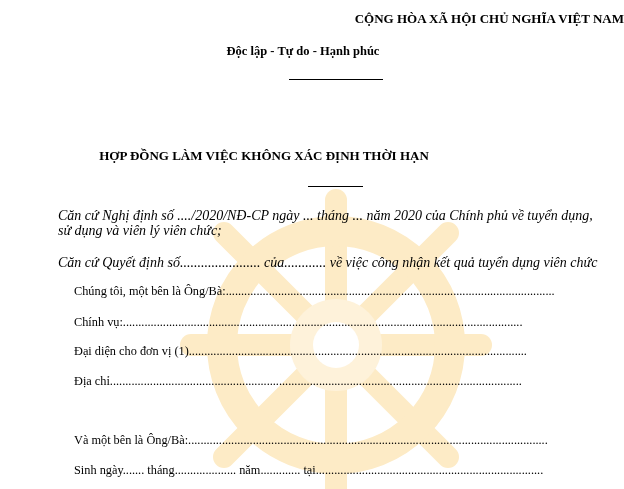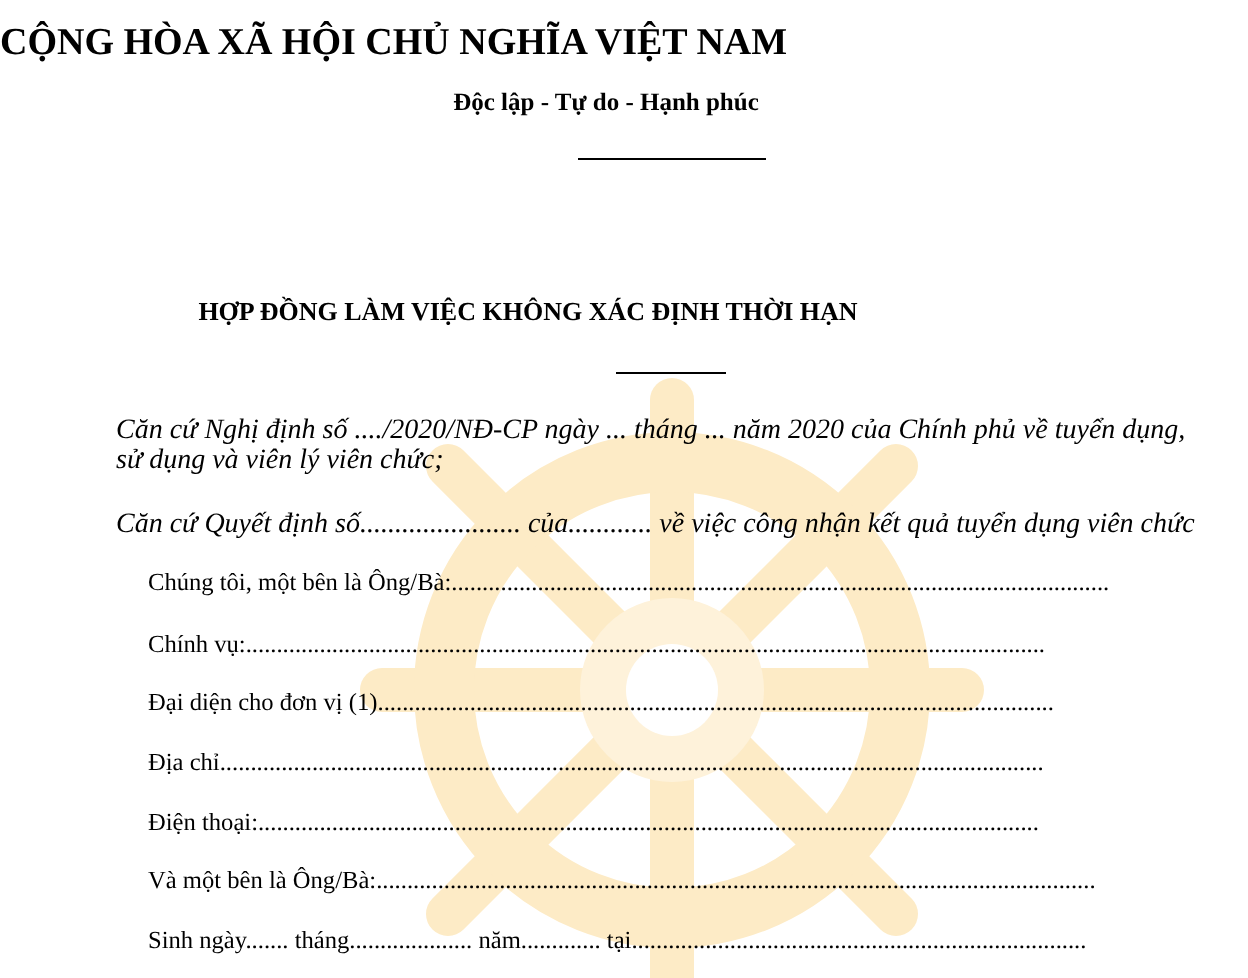--- a/index.html
+++ b/index.html
@@ -26,23 +26,23 @@
     }
     .page {
       position: absolute;
       left: 0; top: 0;
       width: 624px; height: 489px;
       z-index: 1;
     }
     .abs { position: absolute; white-space: nowrap; }
     .nation {
       left: 0; width: 624px; top: 11px;
-      text-align: left;
+      text-align: right;
       font-weight: bold;
-      font-size: 19px;
+      font-size: 13px;
     }
     .motto {
       left: 0; width: 606px; top: 44px;
       text-align: center;
       font-weight: bold;
       font-size: 12.5px;
     }
     .rule1 {
       left: 289px; top: 79px; width: 94px; height: 0;
       border-top: 1px solid #000;
@@ -124,22 +124,19 @@
   </div>
   <div class="abs field f2">
     <span>Chính vụ:</span><span>..................................................................................................................................</span>
   </div>
   <div class="abs field f3">
     <span>Đại diện cho đơn vị (1)</span><span>..............................................................................................................</span>
   </div>
   <div class="abs field f4">
     <span>Địa chỉ</span><span>......................................................................................................................................</span>
   </div>
-  <div class="abs field f5">
-    <span>Điện thoại:</span><span>...............................................................................................................................</span>
-  </div>
   <div class="abs field f6">
     <span>Và một bên là Ông/Bà:</span><span>.....................................................................................................................</span>
   </div>
   <div class="abs field f7">
     <span>Sinh ngày</span><span>....... tháng.................... năm............. tại..........................................................................</span>
   </div>
 </div>
 
 </body></html>

